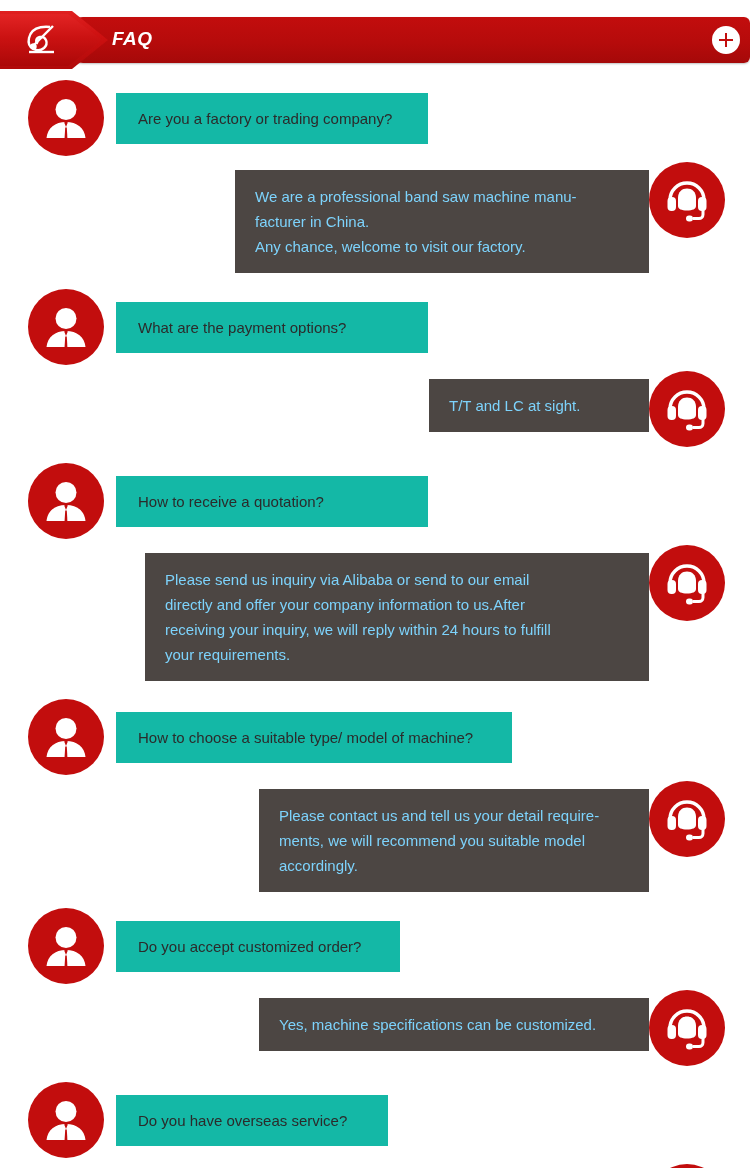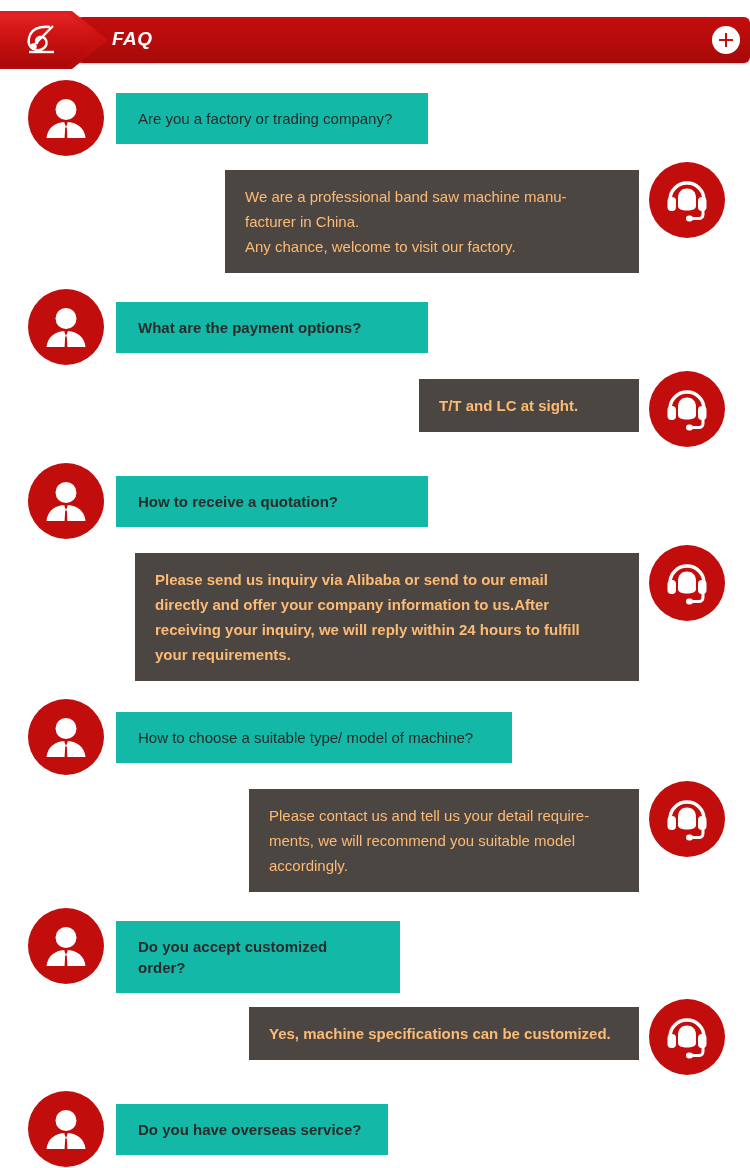--- a/index.html
+++ b/index.html
@@ -133,39 +133,38 @@
   .a-row {
     position: relative;
     display: flex;
     justify-content: flex-end;
     align-items: flex-start;
     padding-right: 25px;
     margin-top: 6px;
   }
   .a-bubble {
     background: #4c4643;
-    color: #fdba74;
+    color: #7dd3fc;
     font-size: 15px;
     line-height: 25px;
     padding: 14px 22px 14px 20px;
-    margin-right: 10px;
     margin-top: 8px;
     white-space: pre-line;
   }
   .avatar-support {
     flex: 0 0 auto;
     width: 76px;
     height: 76px;
     border-radius: 50%;
     background: #c20d0d;
     position: relative;
   }
   .avatar-support svg { position: absolute; left: 0; top: 0; }
 
-  .sp-1 { margin-top: 16px; font-weight: bold; }
+  .sp-1 { margin-top: 16px; }
   .sp-2 { margin-top: 18px; }
 </style>
 </head>
 <body>
 
 <div class="faq-header">
   <div class="header-bar"></div>
   <div class="header-tab"></div>
   <div class="header-tab-inner"></div>
 

